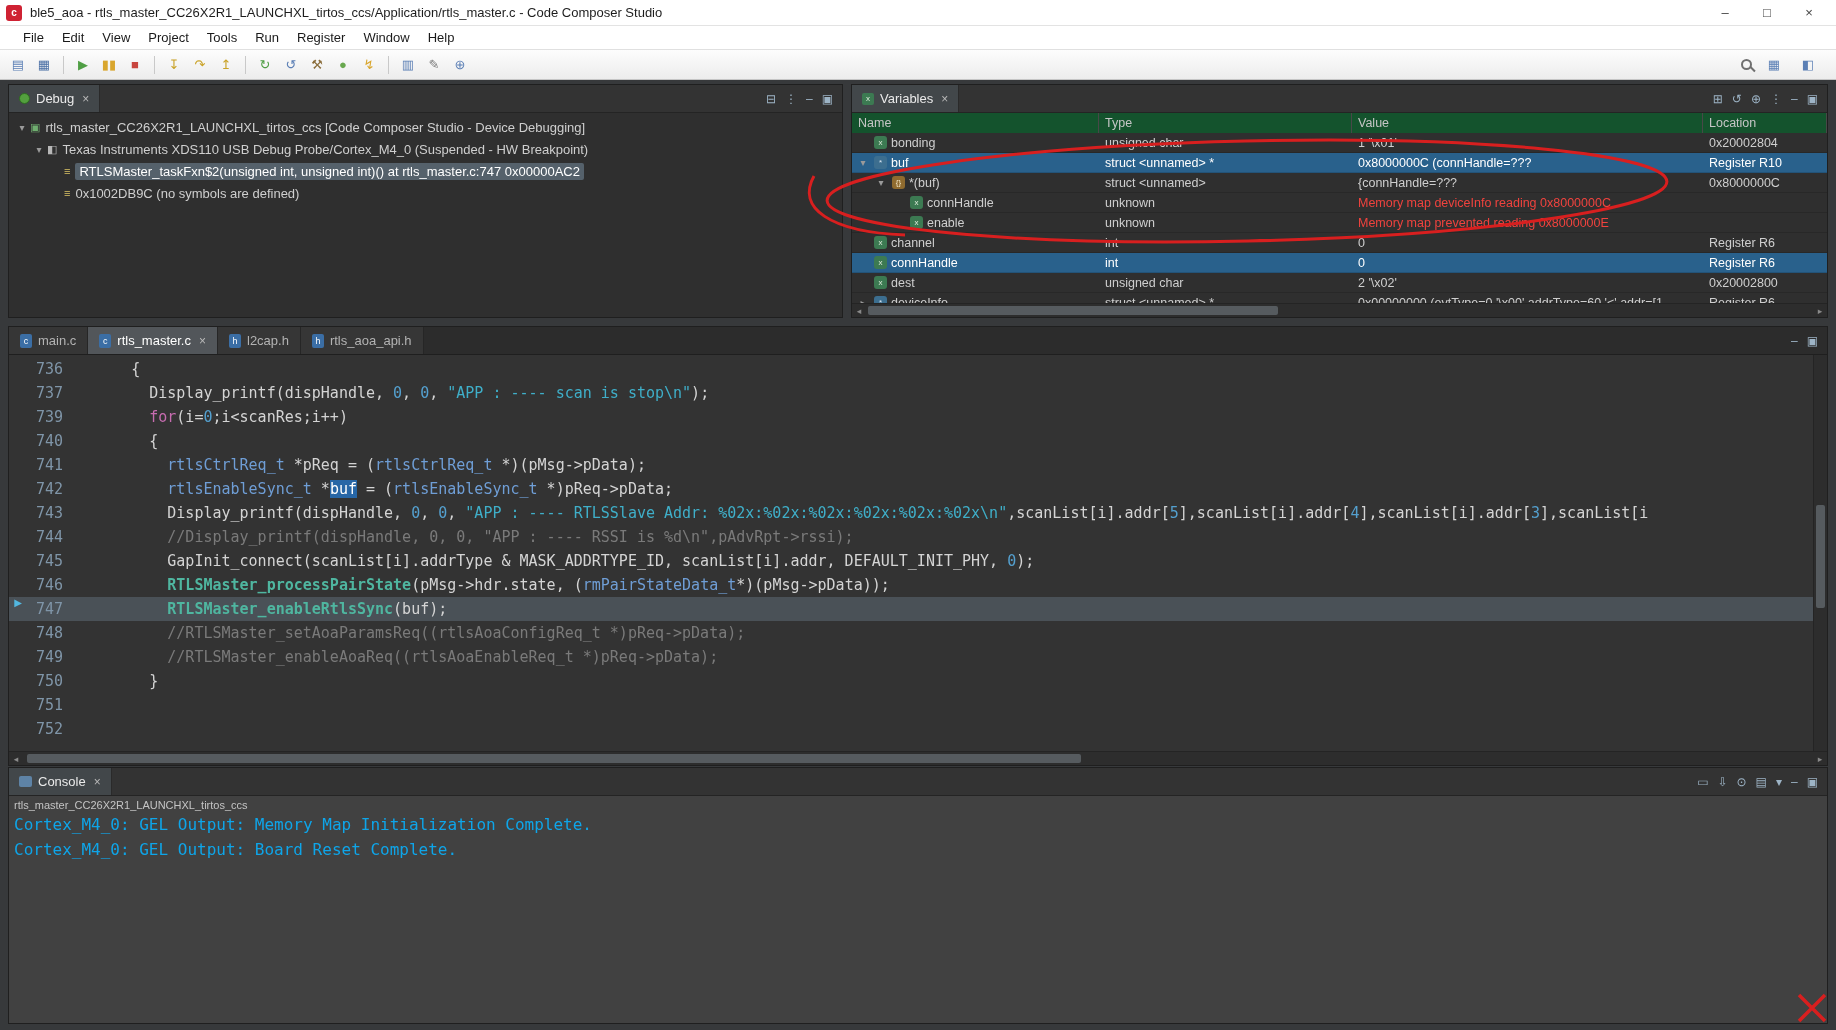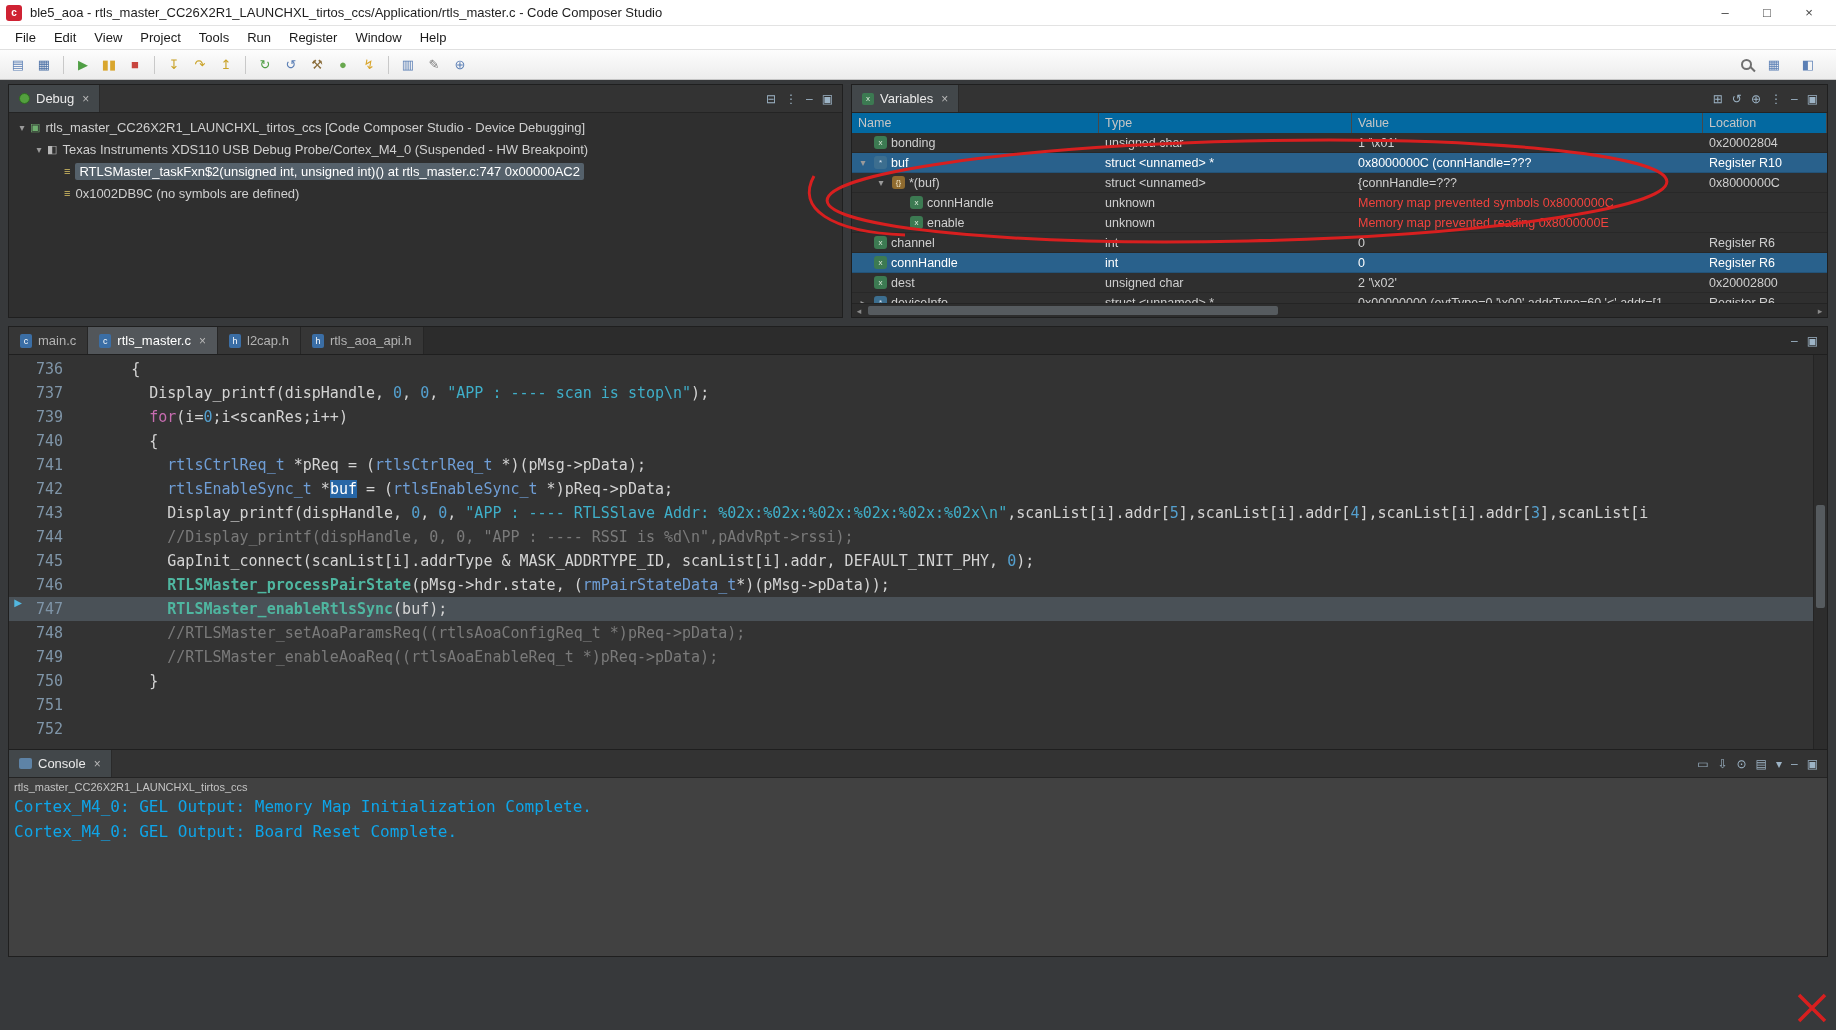--- a/index.html
+++ b/index.html
@@ -6,21 +6,21 @@
   html,body{background:#37393b}
   body{width:1836px;height:1030px;font-family:"Liberation Sans",sans-serif;overflow:hidden}
   #window{position:relative;width:1836px;height:1030px;background:#37393b}
 
   
   .titlebar{height:26px;background:#ffffff;display:flex;align-items:center;padding:0 6px;gap:8px;border-bottom:1px solid #e3e3e3}
   .app-ic{width:16px;height:16px;background:#cf2233;color:#fff;border-radius:3px;font-size:10px;font-weight:bold;display:flex;align-items:center;justify-content:center;flex:none}
   .title-text{font-size:13px;color:#1d1d1d;white-space:nowrap}
   .win-ctrls{margin-left:auto;display:flex}
   .win-btn{width:42px;height:24px;display:flex;align-items:center;justify-content:center;color:#444;font-size:13px;cursor:default}
-  .menubar{height:24px;background:#ffffff;display:flex;align-items:center;padding:0 6px;border-bottom:1px solid #e0e0e0}
+  .menubar{height:24px;background:#ffffff;display:flex;align-items:center;padding:0 14px;border-bottom:1px solid #e0e0e0}
   .menu-item{padding:3px 9px;font-size:13px;color:#1a1a1a}
   .toolbar{height:30px;background:linear-gradient(#fdfdfd,#ececec);border-bottom:1px solid #c5c5c5;display:flex;align-items:center;padding:0 6px}
   .tb-group{display:flex;align-items:center;gap:2px}
   .tb{width:24px;height:24px;display:flex;align-items:center;justify-content:center;font-size:13px;border-radius:3px}
   .tb-sep{width:1px;height:18px;background:#c9c9c9;margin:0 5px}
   .tb-right{margin-left:auto;display:flex;align-items:center;gap:10px;padding-right:10px}
   .mag{width:11px;height:11px;border:2px solid #6f6f6f;border-radius:50%;position:relative;display:inline-block}
   .mag::after{content:"";position:absolute;width:7px;height:2px;background:#6f6f6f;transform:rotate(45deg);right:-6px;bottom:-2px}
   .persp{color:#5b7fb5}
 
@@ -39,21 +39,21 @@
   .dtree{padding-top:3px}
   .drow{display:flex;align-items:center;height:22px;font-size:13px;color:#cfcfcf;white-space:nowrap;overflow:hidden}
   .twisty{width:14px;color:#9a9a9a;font-size:10px;text-align:center;flex:none}
   .dic{margin:0 5px 0 1px;font-size:11px;flex:none}
   .ic-project{color:#6fae6f}.ic-probe{color:#b8b8b8}.ic-stack-frame{color:#d9c264}
   .dsel{background:#55616b;color:#fff;padding:1px 4px;border-radius:2px}
 
   
   .vhead,.vrow{display:grid;grid-template-columns:247px 253px 351px 1fr}
   .vhead{height:20px;flex:none}
-  .vhcell{display:flex;align-items:center;height:20px;padding:0 6px;font-size:12.5px;color:#c6c6c6;border-right:1px solid #484848;background:#0369a1}
+  .vhcell{display:flex;align-items:center;height:20px;padding:0 6px;font-size:12.5px;color:#c6c6c6;border-right:1px solid #484848;background:#14532d}
   .vbody{position:relative;flex:1;overflow:hidden}
   .vrow{height:20px;align-items:center;font-size:12.5px;color:#cfcfcf;border-bottom:1px solid rgba(0,0,0,.14)}
   .vrow.sel{background:#29618c;color:#fff}
   .vcell{padding:0 6px;overflow:hidden;white-space:nowrap}
   .vname{display:flex;align-items:center;gap:4px}
   .vic{width:13px;height:13px;border-radius:3px;font-size:8px;display:inline-flex;align-items:center;justify-content:center;flex:none}
   .vic-variable{background:#3c7a52;color:#dcead9}
   .vic-pointer{background:#3c6e8f;color:#d8e5f0}
   .vic-struct{background:#8f6b2f;color:#f4e8c8}
   .err{color:#f0433e}
@@ -78,21 +78,21 @@
   .cl{display:flex;height:24px;}
   .cl.cur{background:#4a5157}
   .bpm{width:18px;flex:none;text-align:center;font-size:10px;color:#52b7e0}
   .lnum{width:50px;flex:none;text-align:right;padding-right:14px;color:#7f95a8;font:15px/24px "DejaVu Sans Mono",monospace}
   .ctext{flex:1;white-space:pre;font:15px/24px "DejaVu Sans Mono",monospace;overflow:hidden}
   .sx-p{color:#d4d4d4}.sx-k{color:#c76cb0}.sx-t{color:#6f9ed6}.sx-s{color:#3fafc9}
   .sx-n{color:#54a0cf}.sx-c{color:#7a7a7a}.sx-m{color:#4fb6a0;font-weight:bold}
   .sx-b{background:#2766a6;color:#fff}
 
   
-  .console{position:absolute;top:749px;left:8px;right:8px;height:208px;background:#414141;border:1px solid #1f1f1f;display:flex;flex-direction:column}
+  .console{position:absolute;top:767px;left:8px;right:8px;height:257px;background:#414141;border:1px solid #1f1f1f;display:flex;flex-direction:column}
   .console-body{flex:1;overflow:hidden}
   .console-subtitle{font-size:11px;color:#c4c4c4;padding:3px 5px 1px}
   .con-line{font:16px/25px "DejaVu Sans Mono",monospace;color:#0ea5e9;white-space:pre;padding-left:5px}
 
   
   #annotation{position:absolute;inset:0;pointer-events:none;z-index:60}
 </style>
 </head>
 <body>
 
@@ -242,21 +242,21 @@
             <div class="vcell">{connHandle=???</div>
             <div class="vcell">0x8000000C</div>
           </div>
           <div class="vrow">
             <div class="vcell vname" style="padding-left: 40px;">
               <span class="twisty"></span>
               <span class="vic vic-variable">x</span>
               <span>connHandle</span>
             </div>
             <div class="vcell">unknown</div>
-            <div class="vcell err">Memory map prevented symbols 0x8000000C</div>
+            <div class="vcell err">Memory map deviceInfo reading 0x8000000C</div>
             <div class="vcell"></div>
           </div>
           <div class="vrow">
             <div class="vcell vname" style="padding-left: 40px;">
               <span class="twisty"></span>
               <span class="vic vic-variable">x</span>
               <span>enable</span>
             </div>
             <div class="vcell">unknown</div>
             <div class="vcell err">Memory map prevented reading 0x8000000E</div>

